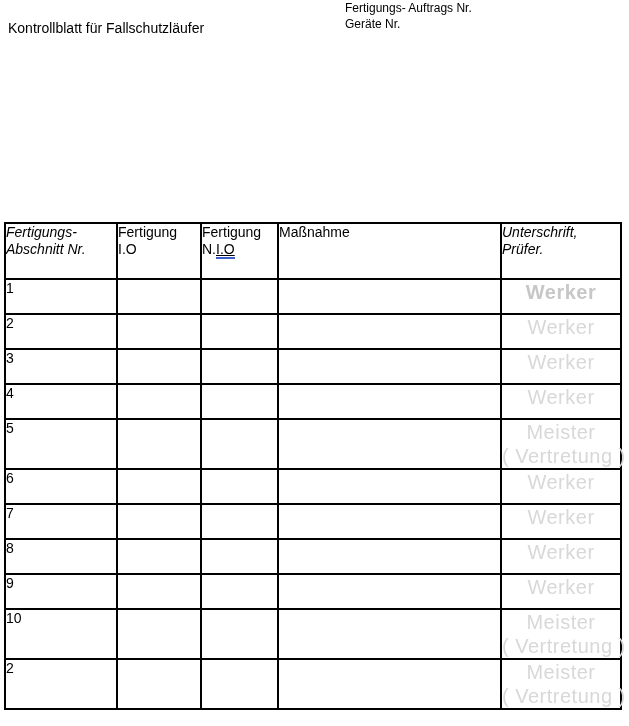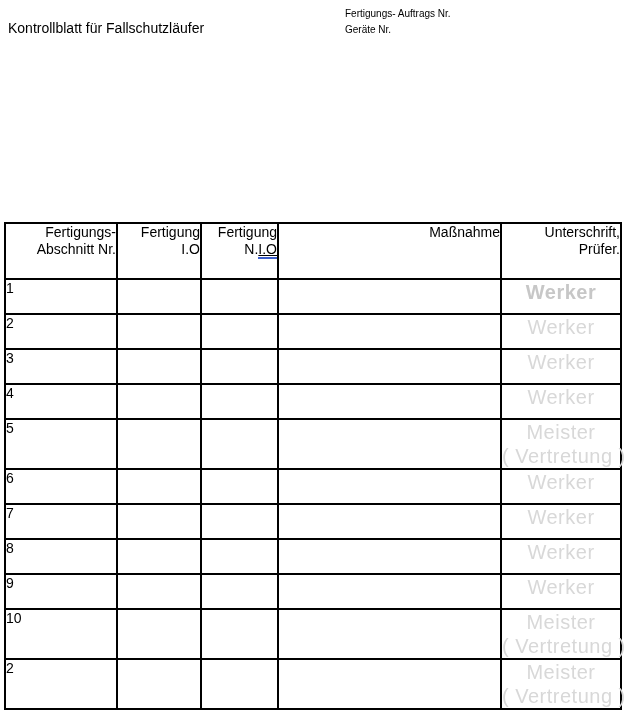--- a/index.html
+++ b/index.html
@@ -12,38 +12,38 @@
   body{
     width:629px;height:726px;position:relative;background:#ffffff;
     font-family:"Liberation Sans", sans-serif;color:#000;
     overflow:hidden;
   }
   .doc-title{
     position:absolute;left:8px;top:20px;
     font-size:14px;line-height:17px;white-space:nowrap;
   }
   .order-fields{
-    position:absolute;left:345px;top:6px;
-    font-size:10px;line-height:16px;
+    position:absolute;left:345px;top:0;
+    font-size:12px;line-height:16px;
   }
   .order-field{white-space:nowrap;}
   table.control-table{
     position:absolute;left:4px;top:222px;
     width:616px;border-collapse:collapse;table-layout:fixed;
   }
   table.control-table th,
   table.control-table td{
     border:2px solid var(--border-black);
     padding:0;vertical-align:top;
     font-size:14px;line-height:17px;font-weight:normal;
     overflow:visible;
   }
   thead th{height:54px;padding-top:3px;}
-  th.left{text-align:right;padding-left:4px;}
-  th.center{text-align:right;}
+  th.left{text-align:left;padding-left:4px;font-style:italic;}
+  th.center{text-align:left;}
   .nio-underline{
     display:inline-block;line-height:15px;
     border-bottom:2px solid var(--underline-blue);
   }
   .nio-underline .inner{text-decoration:underline;}
   tbody td{height:33px;}
   td.nr-cell{
     text-align:left;padding:2px 0 0 4px;font-size:14px;
   }
   td.sig-cell{

